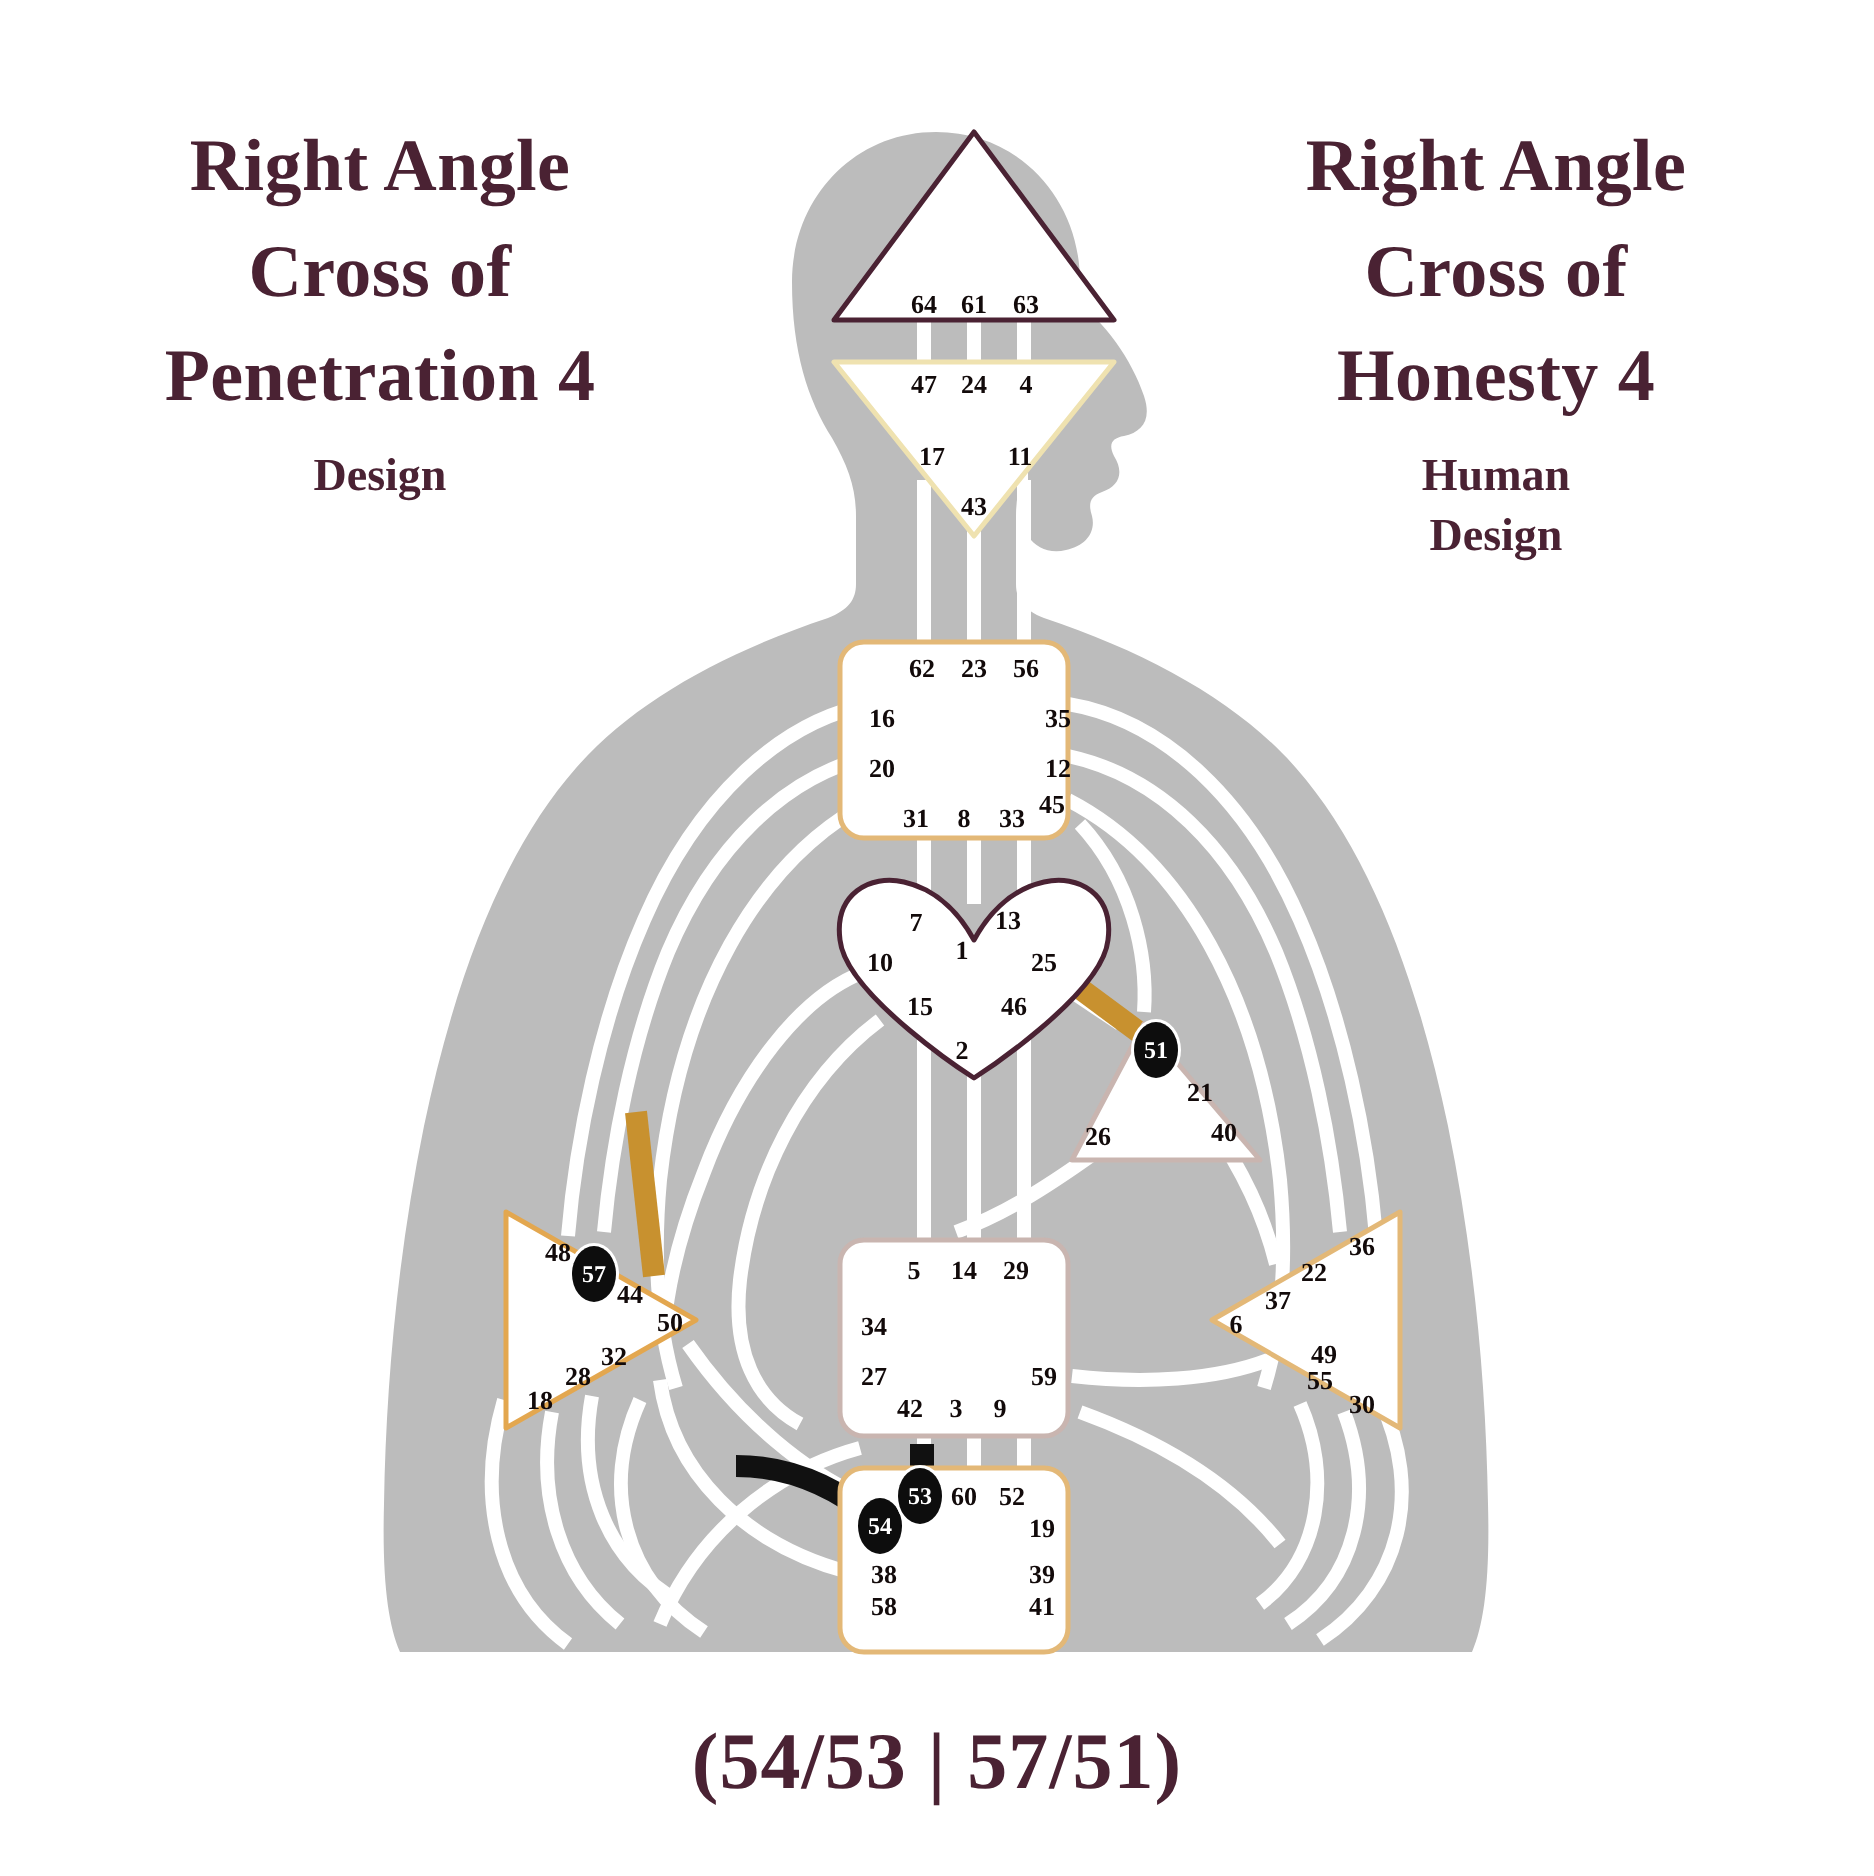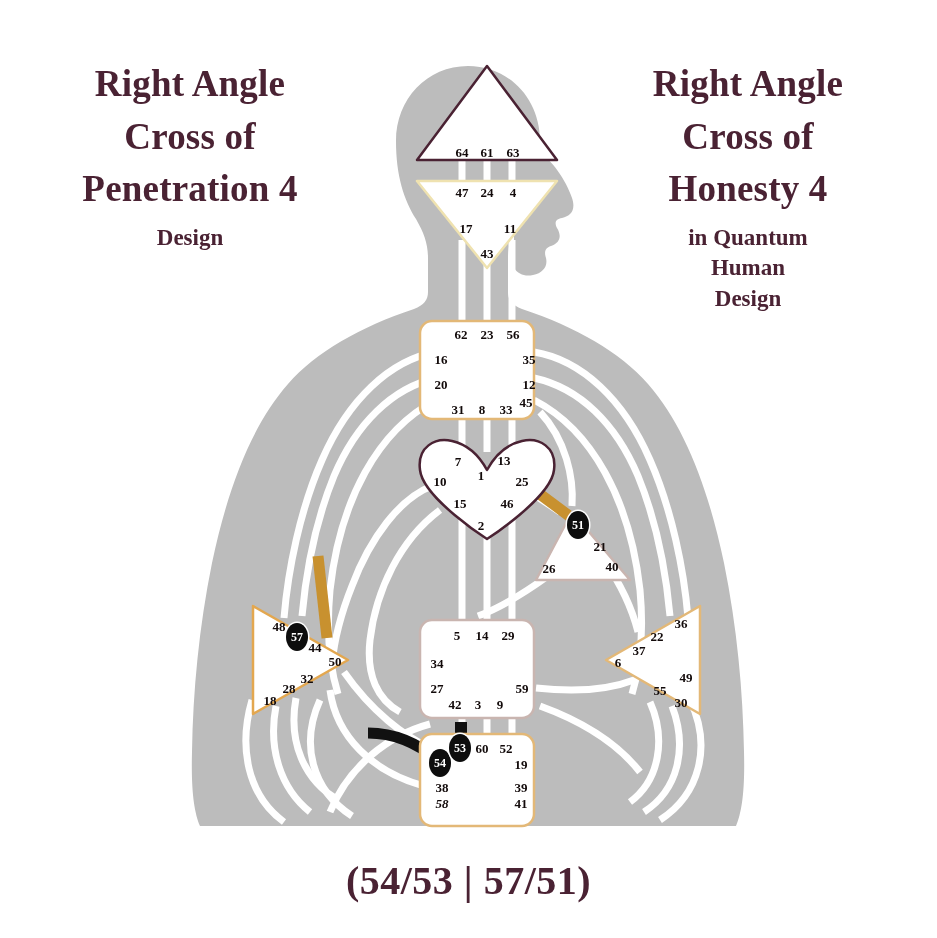--- a/index.html
+++ b/index.html
@@ -103,21 +103,20 @@
     </div>
   </div>
 
   <div class="title-block" id="title-right">
     <div class="title-main">
       <div>Right Angle</div>
       <div>Cross of</div>
       <div>Honesty 4</div>
     </div>
     <div class="title-sub">
-      <div>in Quantum</div>
       <div>Human</div>
       <div>Design</div>
     </div>
   </div>
 
   <div id="bodygraph">
     <svg width="937" height="938" viewBox="0 0 937 938" xmlns="http://www.w3.org/2000/svg">
 
       <g>
 
@@ -300,30 +299,30 @@
         <div class="gate-label" style="left: 437px; top: 663px;">34</div>
         <div class="gate-label" style="left: 437px; top: 688px;">27</div>
         <div class="gate-label" style="left: 522px; top: 688px;">59</div>
         <div class="gate-label" style="left: 455px; top: 704px;">42</div>
         <div class="gate-label" style="left: 478px; top: 704px;">3</div>
         <div class="gate-label" style="left: 500px; top: 704px;">9</div>
         <div class="gate-label" style="left: 681px; top: 623px;">36</div>
         <div class="gate-label" style="left: 657px; top: 636px;">22</div>
         <div class="gate-label" style="left: 639px; top: 650px;">37</div>
         <div class="gate-label" style="left: 618px; top: 662px;">6</div>
-        <div class="gate-label" style="left: 676px; top: 677px; padding-left: 20px;">49</div>
+        <div class="gate-label" style="left: 652px; top: 677px; padding-left: 20px;">49</div>
         <div class="gate-label" style="left: 660px; top: 690px;">55</div>
         <div class="gate-label" style="left: 681px; top: 702px;">30</div>
         <div class="gate-label activated" style="left: 440px; top: 763px;">54</div>
         <div class="gate-label activated" style="left: 460px; top: 748px;">53</div>
         <div class="gate-label" style="left: 482px; top: 748px;">60</div>
         <div class="gate-label" style="left: 506px; top: 748px;">52</div>
         <div class="gate-label" style="left: 521px; top: 764px;">19</div>
         <div class="gate-label" style="left: 442px; top: 787px;">38</div>
         <div class="gate-label" style="left: 521px; top: 787px;">39</div>
-        <div class="gate-label" style="left: 442px; top: 803px; font-style: italic;">58</div>
+        <div class="gate-label" style="left: 442px; top: 803px;">58</div>
         <div class="gate-label" style="left: 521px; top: 803px;">41</div>
       </div>
   </div>
 
   <div id="footer-cross">(54/53 | 57/51)</div>
 
 </div>
 
 </body></html>

